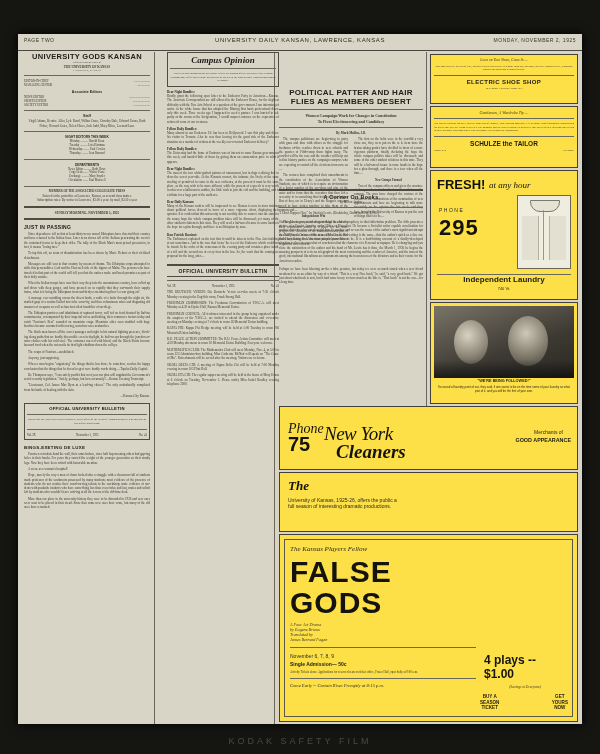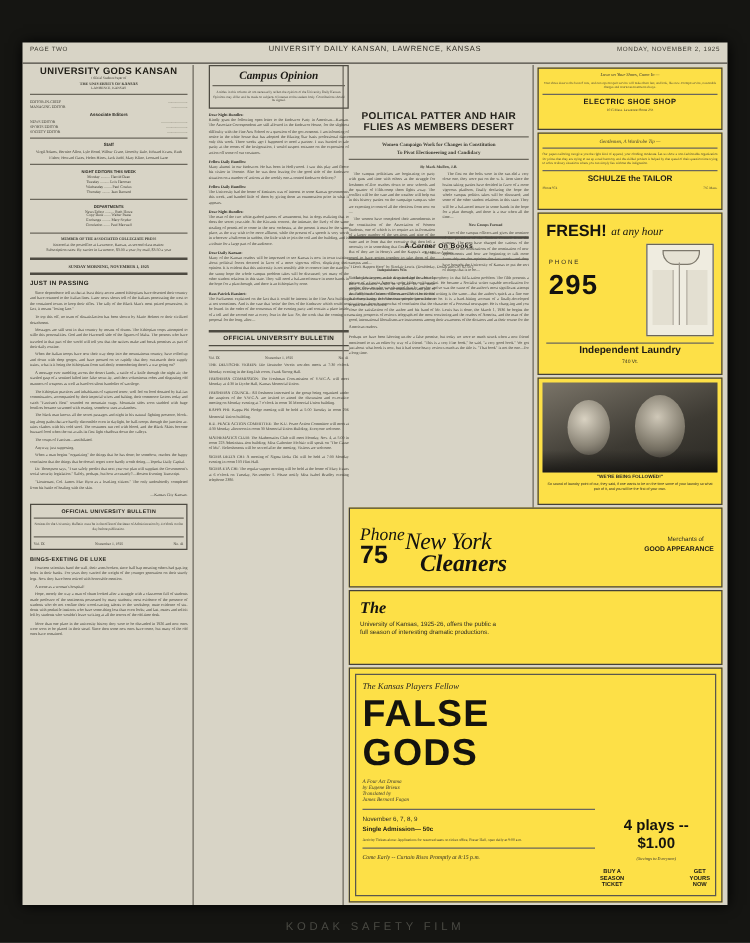--- a/index.html
+++ b/index.html
@@ -299,17 +299,17 @@
         <div>BUY A</div>
         <div>SEASON</div>
         <div>TICKET</div>
       </div>
       <div style="float:right;text-align:center;font-family:'Liberation Sans',sans-serif;font-weight:bold;font-size:4.6px;line-height:1.25;color:#1d1b16;">
         <div>GET</div>
         <div>YOURS</div>
         <div>NOW</div>
       </div>
     </div>
-    <div class="big" style="position:absolute;left:204px;bottom:40px;width:82px;text-align:center;font-size:12px;">4 plays -- $1.00</div>
+    <div class="big" style="position:absolute;left:204px;bottom:40px;width:82px;text-align:left;font-size:12px;">4 plays -- $1.00</div>
     <div style="position:absolute;left:204px;bottom:32px;width:82px;text-align:center;font-size:3.6px;font-style:italic;color:#3b3930;">(Savings to Everyone)</div>
   </div>
 
 </div>
 
 </body></html>

